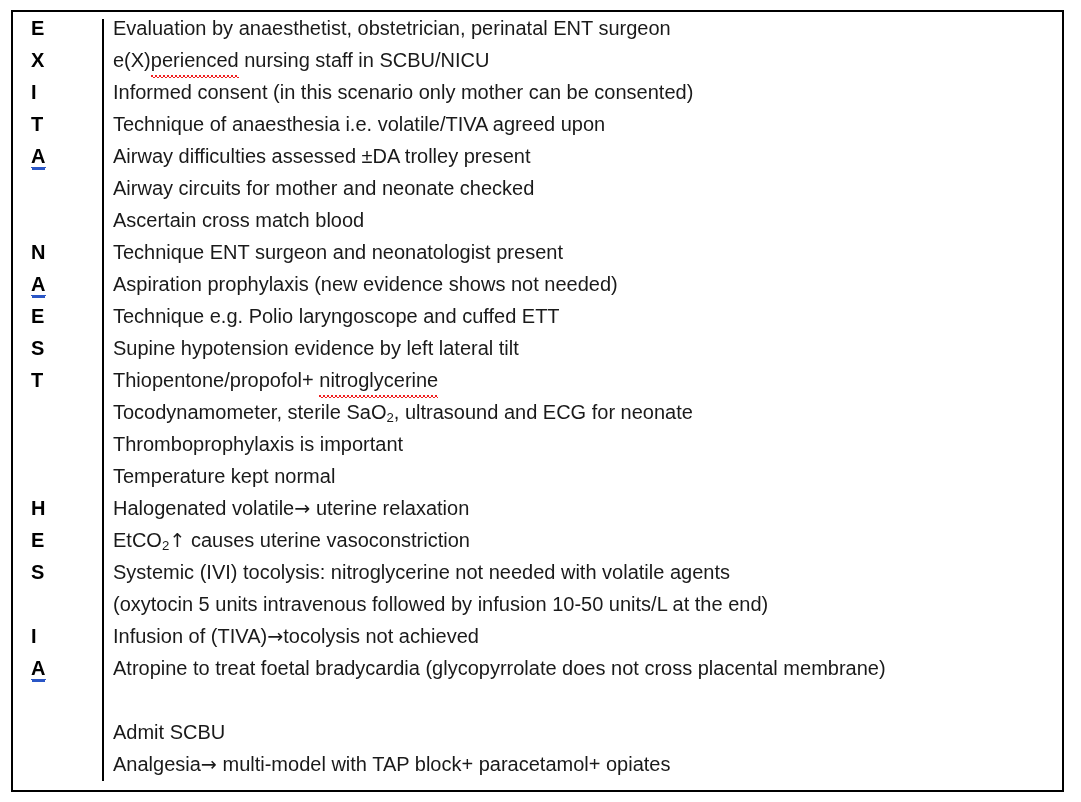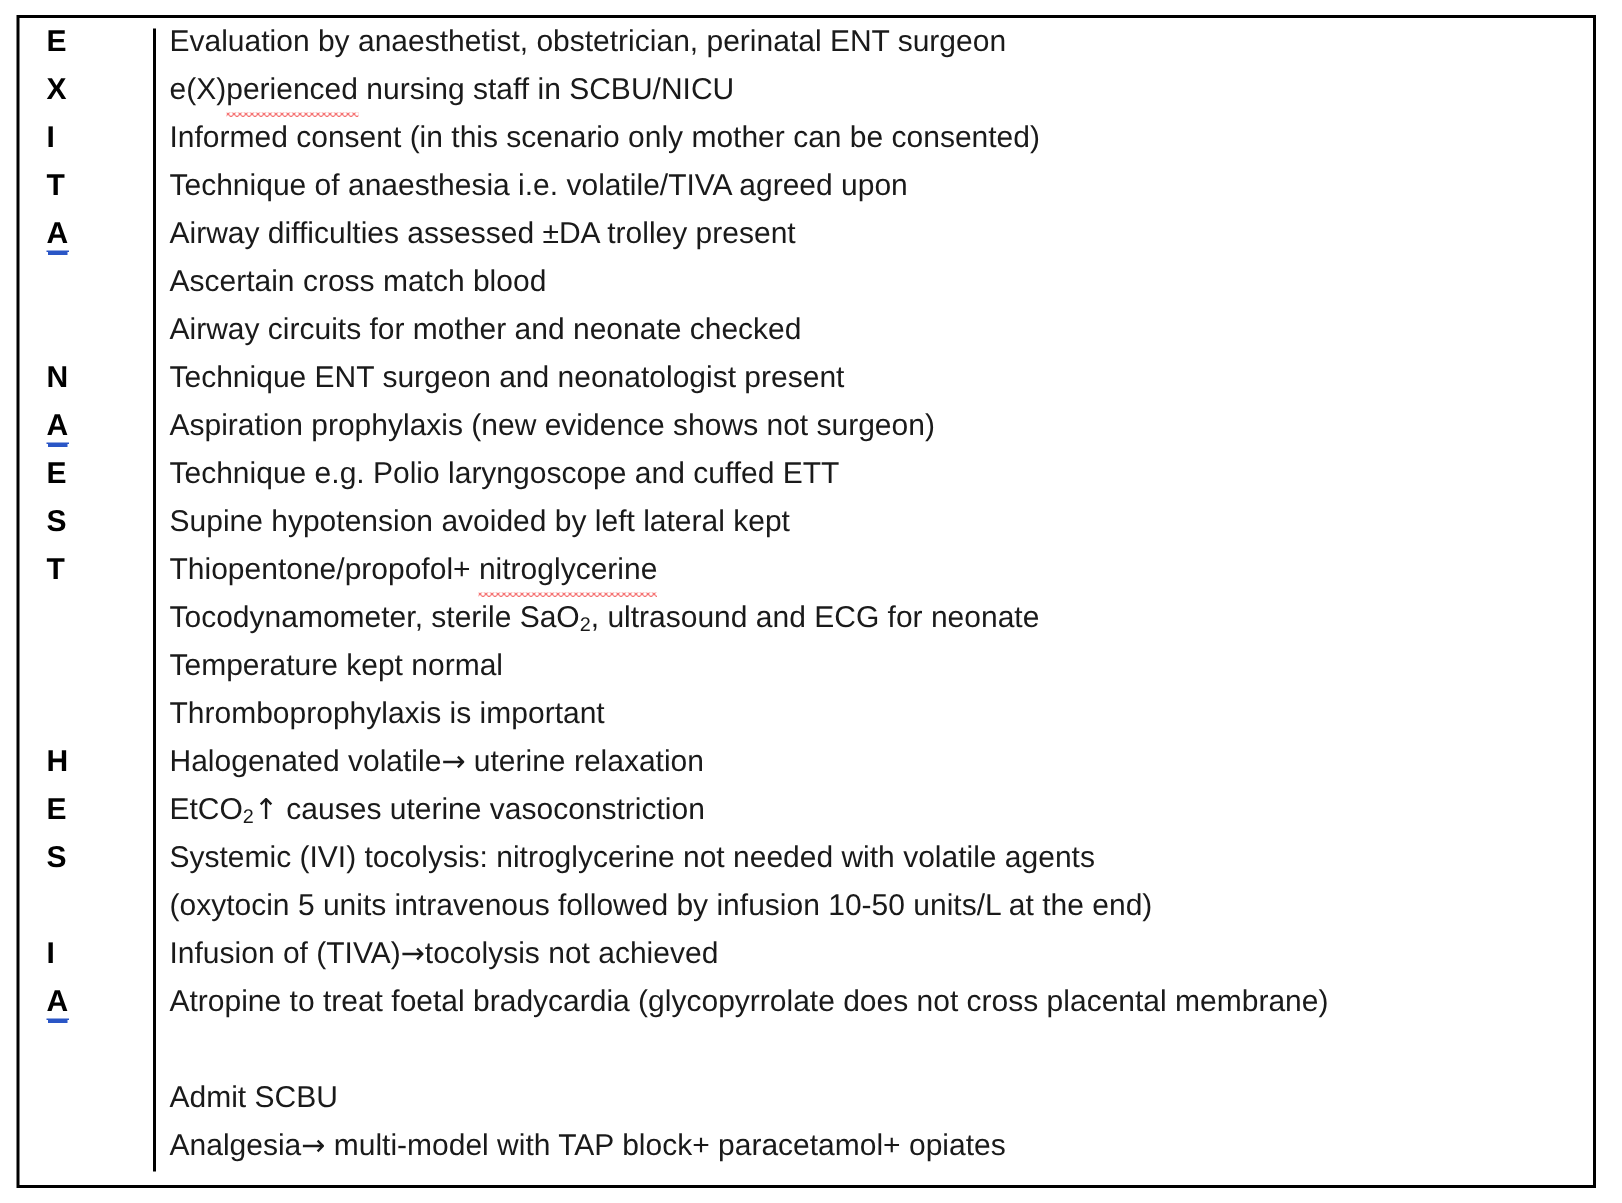--- a/index.html
+++ b/index.html
@@ -137,57 +137,57 @@
       <div class="row">
         <div class="letter-cell"><span>T</span></div>
         <div class="text-cell">Technique of anaesthesia i.e. volatile/TIVA agreed upon</div>
       </div>
       <div class="row">
         <div class="letter-cell"><span class="underlined">A</span></div>
         <div class="text-cell">Airway difficulties assessed ±DA trolley present</div>
       </div>
       <div class="row">
         <div class="letter-cell"></div>
+        <div class="text-cell">Airway circuits for mother and neonate checked</div>
+      </div>
+      <div class="row">
+        <div class="letter-cell"></div>
         <div class="text-cell">Ascertain cross match blood</div>
-      </div>
-      <div class="row">
-        <div class="letter-cell"></div>
-        <div class="text-cell">Airway circuits for mother and neonate checked</div>
       </div>
       <div class="row">
         <div class="letter-cell"><span>N</span></div>
         <div class="text-cell">Technique ENT surgeon and neonatologist present</div>
       </div>
       <div class="row">
         <div class="letter-cell"><span class="underlined">A</span></div>
-        <div class="text-cell">Aspiration prophylaxis (new evidence shows not surgeon)</div>
+        <div class="text-cell">Aspiration prophylaxis (new evidence shows not needed)</div>
       </div>
       <div class="row">
         <div class="letter-cell"><span>E</span></div>
         <div class="text-cell">Technique e.g. Polio laryngoscope and cuffed ETT</div>
       </div>
       <div class="row">
         <div class="letter-cell"><span>S</span></div>
-        <div class="text-cell">Supine hypotension avoided by left lateral kept</div>
+        <div class="text-cell">Supine hypotension evidence by left lateral tilt</div>
       </div>
       <div class="row">
         <div class="letter-cell"><span>T</span></div>
         <div class="text-cell">Thiopentone/propofol+ <span class="spell">nitroglycerine</span></div>
       </div>
       <div class="row">
         <div class="letter-cell"></div>
         <div class="text-cell">Tocodynamometer, sterile SaO<sub>2</sub>, ultrasound and ECG for neonate</div>
       </div>
       <div class="row">
         <div class="letter-cell"></div>
+        <div class="text-cell">Thromboprophylaxis is important</div>
+      </div>
+      <div class="row">
+        <div class="letter-cell"></div>
         <div class="text-cell">Temperature kept normal</div>
-      </div>
-      <div class="row">
-        <div class="letter-cell"></div>
-        <div class="text-cell">Thromboprophylaxis is important</div>
       </div>
       <div class="row">
         <div class="letter-cell"><span>H</span></div>
         <div class="text-cell">Halogenated volatile<span class="arrow">→</span> uterine relaxation</div>
       </div>
       <div class="row">
         <div class="letter-cell"><span>E</span></div>
         <div class="text-cell">EtCO<sub>2</sub><span class="arrow">↑</span> causes uterine vasoconstriction</div>
       </div>
       <div class="row">

